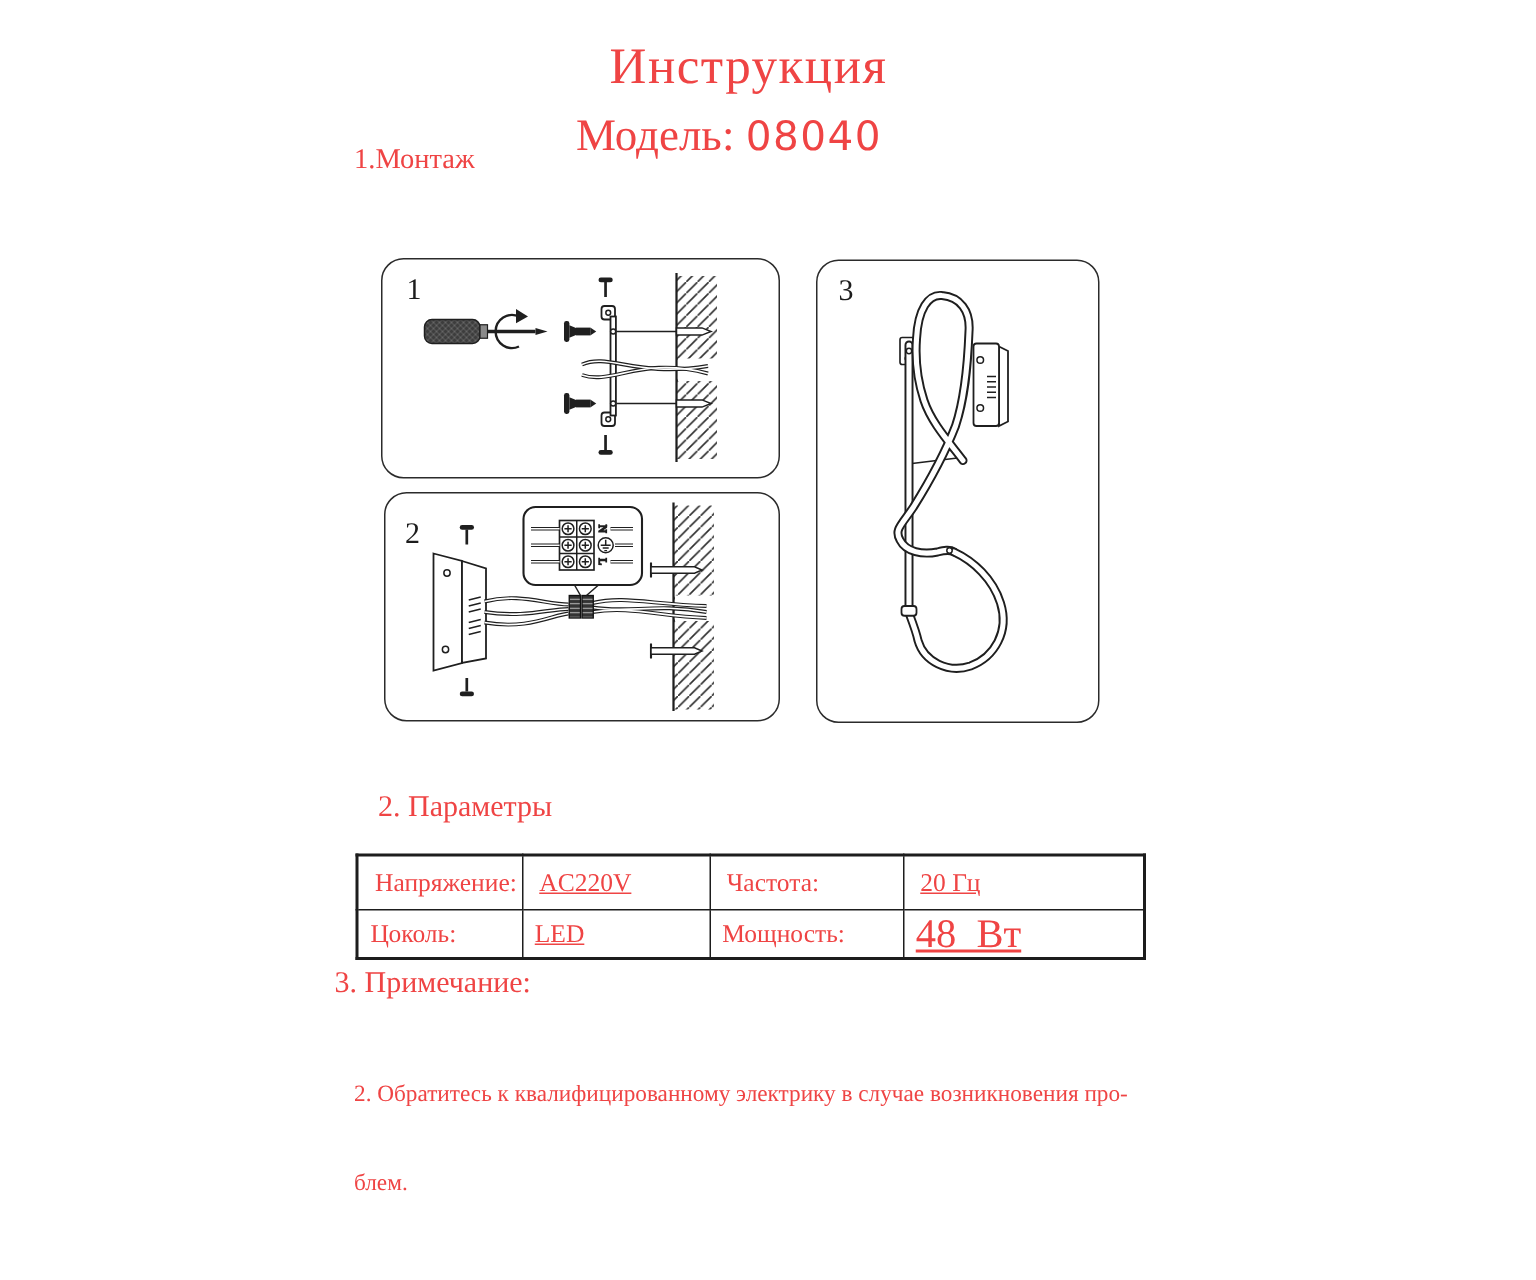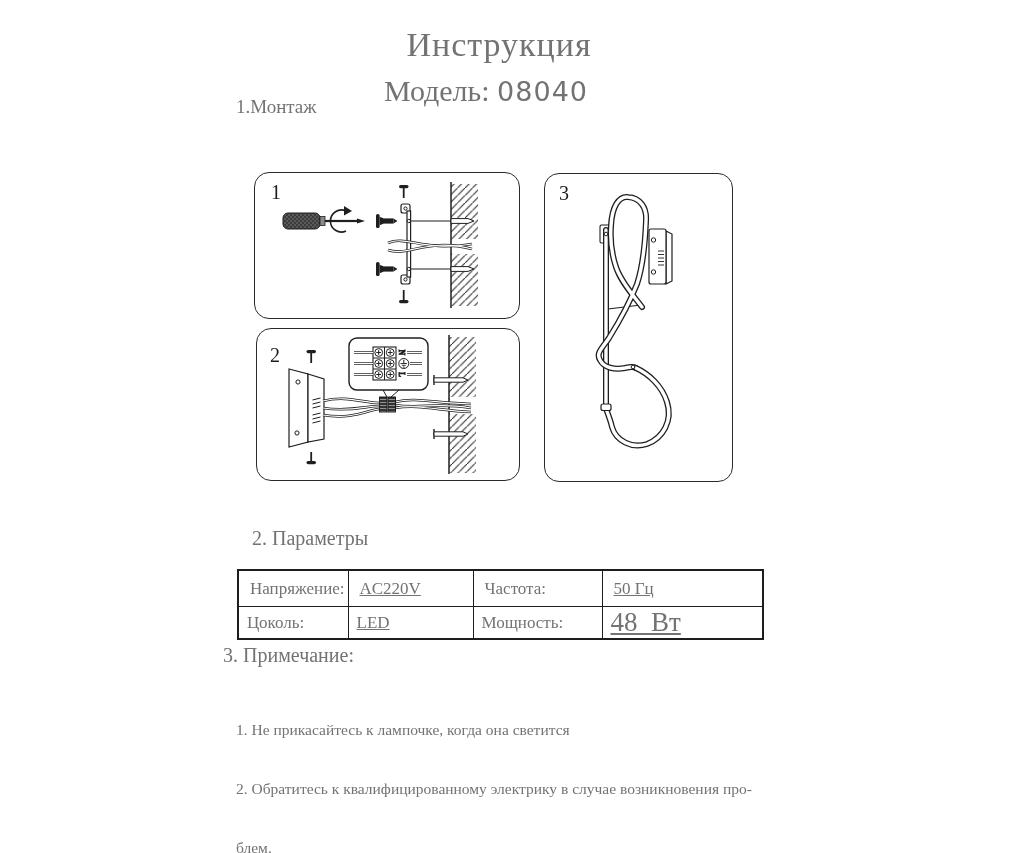--- a/index.html
+++ b/index.html
@@ -1,17 +1,17 @@
 <!DOCTYPE html>
 <html><head>
 <meta charset="utf-8">
 <style>
   html,body{margin:0;padding:0;background:#ffffff;}
   .page{position:relative;width:1024px;height:853px;background:#ffffff;overflow:hidden;
-        font-family:"Liberation Serif",serif;color:#737373;}
+        font-family:"Liberation Serif",serif;color:#ef4444;}
   .abs{position:absolute;}
   .title{left:226px;top:26px;width:546px;text-align:center;font-size:34px;letter-spacing:1px;}
   .model{left:226px;top:74px;width:520px;text-align:center;font-size:30px;}
   .model-num{font-family:"DejaVu Sans",sans-serif;font-size:27px;letter-spacing:1px;margin-top:36px;}
   .h-montage{left:236px;top:96px;font-size:19px;}
   .h-params{left:252px;top:527px;font-size:20px;}
   .h-notes{left:223px;top:644px;font-size:20px;}
   .panel{position:absolute;border:1.6px solid #2b2b2b;border-radius:15px;background:#fff;box-sizing:border-box;}
   .p1{left:254px;top:172px;width:266px;height:147px;}
   .p2{left:256px;top:328px;width:264px;height:153px;}
@@ -300,35 +300,34 @@
         <col style="width:110px">
         <col style="width:125px">
         <col style="width:129px">
         <col style="width:161px">
       </colgroup>
     <tbody>
       <tr class="r1">
         <td>Напряжение:</td>
         <td class="val">AC220V</td>
         <td>Частота:</td>
-        <td class="val">50 Гц</td>
+        <td class="val">20 Гц</td>
       </tr>
       <tr class="r2">
         <td>Цоколь:</td>
         <td class="val">LED</td>
         <td>Мощность:</td>
         <td class="val val-big">48  Вт</td>
       </tr>
     </tbody>
   </table>
 
   <div class="abs h-notes">3. Примечание:</div>
 
   <div class="abs notes">
-    <div>1. Не прикасайтесь к лампочке, когда она светится</div>
     <div>2. Обратитесь к квалифицированному электрику в случае возникновения про-</div>
     <div>блем.</div>
     
     
     
     
     
   </div>
 
 </div>

